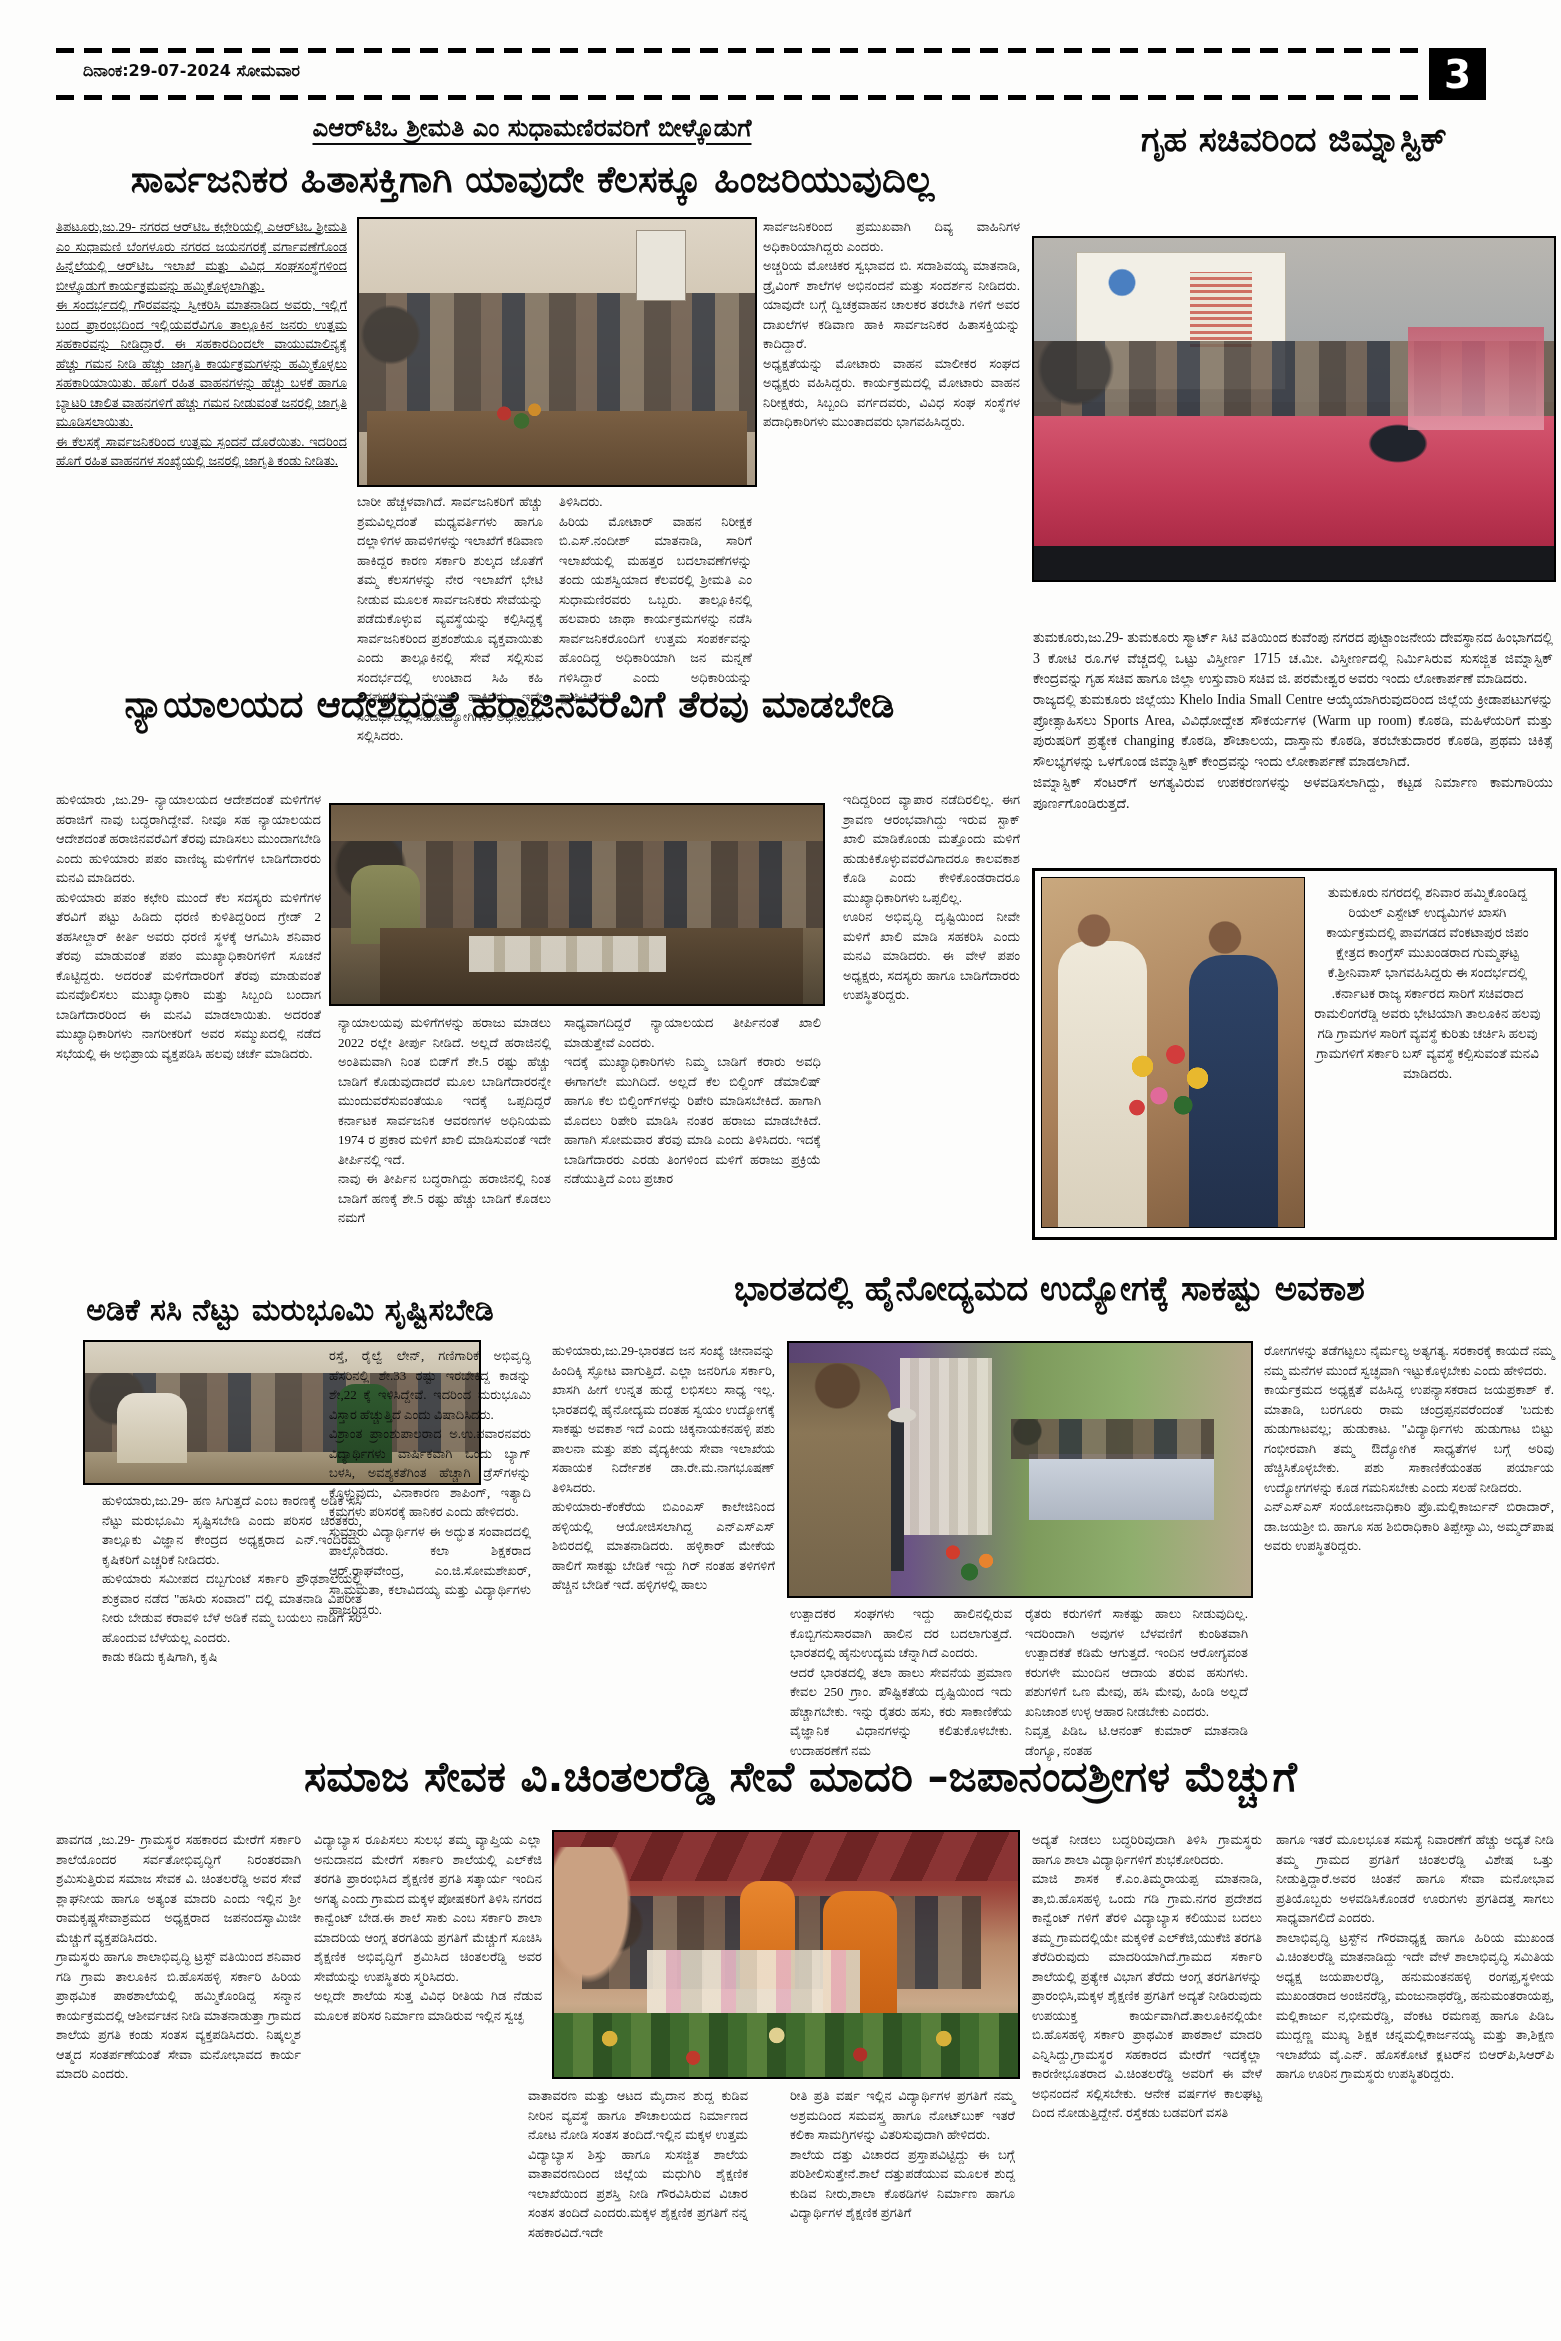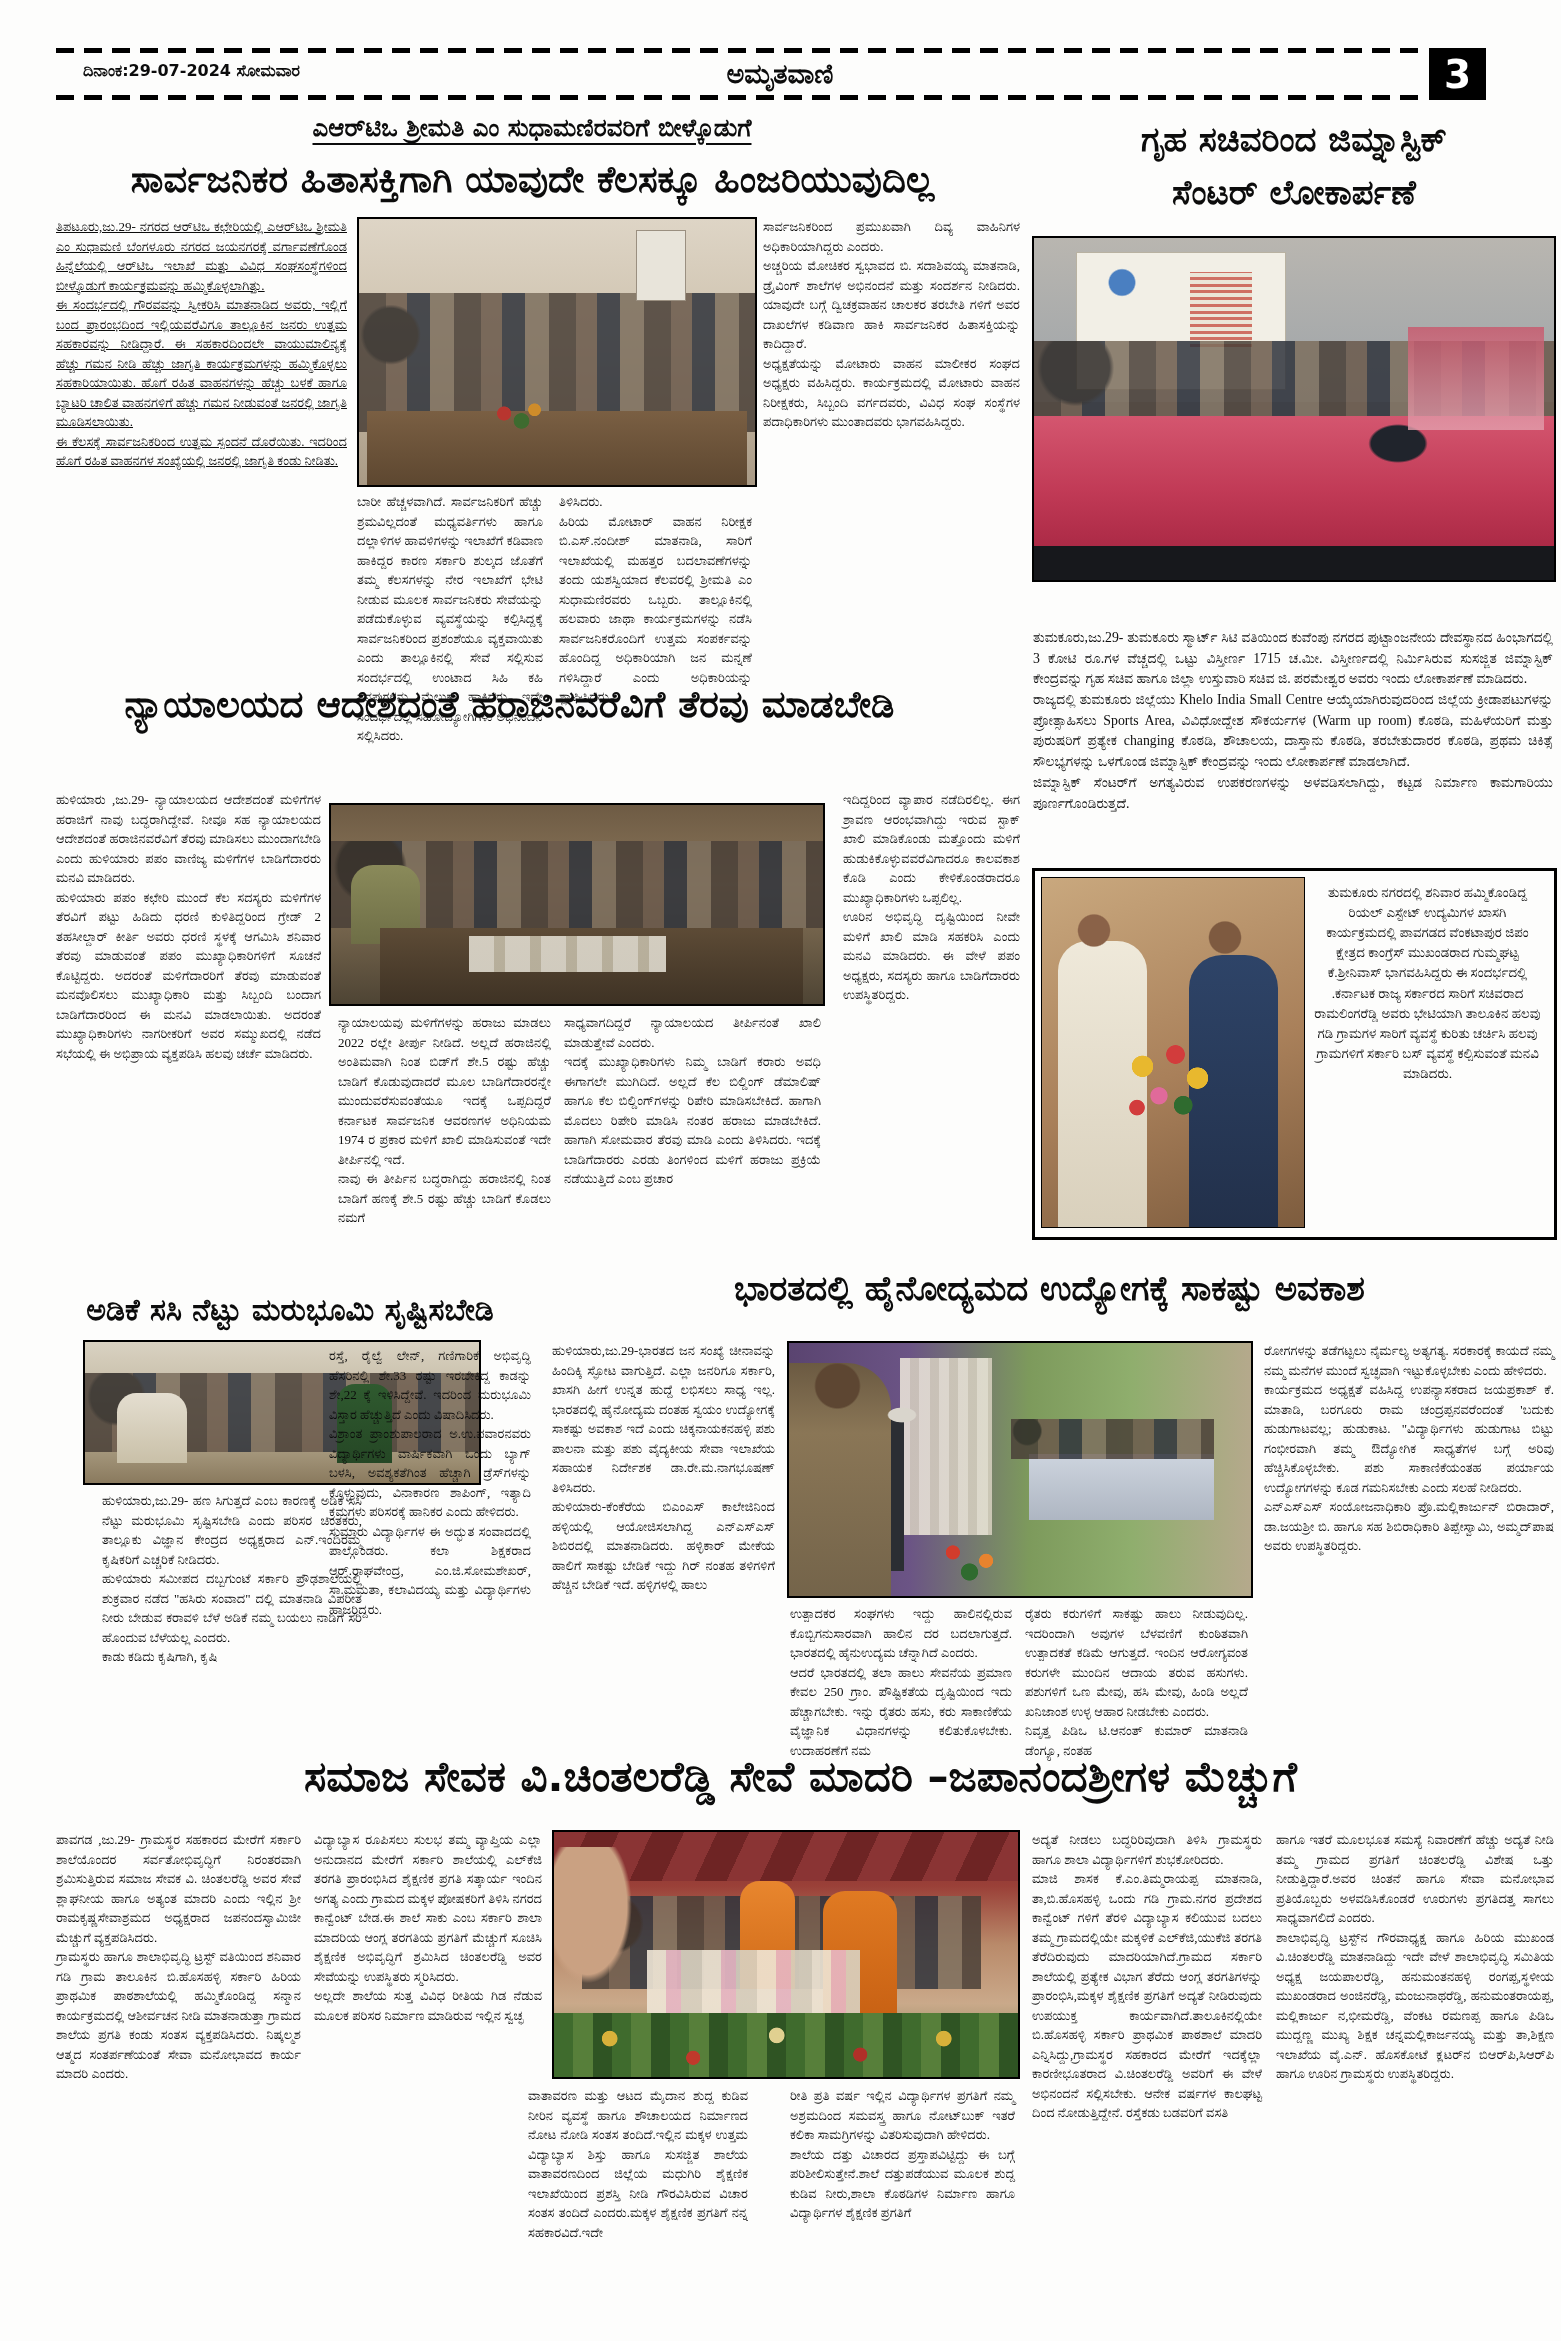--- a/index.html
+++ b/index.html
@@ -36,21 +36,20 @@
      repeating-linear-gradient(90deg,#3f6b2d 0 19.3px,#577f3a 19.3px 39px,#2f5423 39px 58px);}
 </style>
 </head>
 <body>
 
 <div id="paper">
 
   <div class="abs rule" style="left:56px;top:48px;width:1372px;"></div>
   <div class="abs rule" style="left:56px;top:95px;width:1372px;"></div>
   <div class="abs dateline-top" style="left:83px;top:61px;">ದಿನಾಂಕ:29-07-2024 ಸೋಮವಾರ</div>
-  <div class="abs masthead" style="left:520px;top:58px;width:520px;">ಅಮೃತವಾಣಿ</div>
   <div class="abs pagenum" style="left:1429px;top:48px;width:57px;height:52px;">3</div>
 
   <div class="abs kicker" style="left:134px;top:113px;width:796px;">ಎಆರ್‌ಟಿಒ ಶ್ರೀಮತಿ ಎಂ ಸುಧಾಮಣಿರವರಿಗೆ ಬೀಳ್ಕೊಡುಗೆ</div>
   <div class="abs headline h-xl" style="left:45px;top:158px;width:975px;">ಸಾರ್ವಜನಿಕರ ಹಿತಾಸಕ್ತಿಗಾಗಿ ಯಾವುದೇ ಕೆಲಸಕ್ಕೂ ಹಿಂಜರಿಯುವುದಿಲ್ಲ</div>
 
   <div class="abs col" style="left:56px;top:217px;width:291px;height:454px;text-decoration:underline;">ತಿಪಟೂರು,ಜು.29- ನಗರದ ಆರ್‌ಟಿಒ ಕಛೇರಿಯಲ್ಲಿ ಎಆರ್‌ಟಿಒ ಶ್ರೀಮತಿ ಎಂ ಸುಧಾಮಣಿ ಬೆಂಗಳೂರು ನಗರದ ಜಯನಗರಕ್ಕೆ ವರ್ಗಾವಣೆಗೊಂಡ ಹಿನ್ನೆಲೆಯಲ್ಲಿ ಆರ್‌ಟಿಒ ಇಲಾಖೆ ಮತ್ತು ವಿವಿಧ ಸಂಘಸಂಸ್ಥೆಗಳಿಂದ ಬೀಳ್ಕೊಡುಗೆ ಕಾರ್ಯಕ್ರಮವನ್ನು ಹಮ್ಮಿಕೊಳ್ಳಲಾಗಿತ್ತು.
 ಈ ಸಂದರ್ಭದಲ್ಲಿ ಗೌರವವನ್ನು ಸ್ವೀಕರಿಸಿ ಮಾತನಾಡಿದ ಅವರು, ಇಲ್ಲಿಗೆ ಬಂದ ಪ್ರಾರಂಭದಿಂದ ಇಲ್ಲಿಯವರೆವಿಗೂ ತಾಲ್ಲೂಕಿನ ಜನರು ಉತ್ತಮ ಸಹಕಾರವನ್ನು ನೀಡಿದ್ದಾರೆ. ಈ ಸಹಕಾರದಿಂದಲೇ ವಾಯುಮಾಲಿನ್ಯಕ್ಕೆ ಹೆಚ್ಚು ಗಮನ ನೀಡಿ ಹೆಚ್ಚು ಜಾಗೃತಿ ಕಾರ್ಯಕ್ರಮಗಳನ್ನು ಹಮ್ಮಿಕೊಳ್ಳಲು ಸಹಕಾರಿಯಾಯಿತು. ಹೊಗೆ ರಹಿತ ವಾಹನಗಳನ್ನು ಹೆಚ್ಚು ಬಳಕೆ ಹಾಗೂ ಬ್ಯಾಟರಿ ಚಾಲಿತ ವಾಹನಗಳಿಗೆ ಹೆಚ್ಚು ಗಮನ ನೀಡುವಂತೆ ಜನರಲ್ಲಿ ಜಾಗೃತಿ ಮೂಡಿಸಲಾಯಿತು.
 ಈ ಕೆಲಸಕ್ಕೆ ಸಾರ್ವಜನಿಕರಿಂದ ಉತ್ತಮ ಸ್ಪಂದನೆ ದೊರೆಯಿತು. ಇದರಿಂದ ಹೊಗೆ ರಹಿತ ವಾಹನಗಳ ಸಂಖ್ಯೆಯಲ್ಲಿ ಜನರಲ್ಲಿ ಜಾಗೃತಿ ಕಂಡು ನೀಡಿತು.</div>
 
   <div class="abs photo" style="left:357px;top:217px;width:396px;height:266px;">
@@ -62,21 +61,20 @@
   </div>
 
   <div class="abs col" style="left:357px;top:492px;width:186px;height:180px;">ಬಾರೀ ಹೆಚ್ಚಳವಾಗಿದೆ. ಸಾರ್ವಜನಿಕರಿಗೆ ಹೆಚ್ಚು ಶ್ರಮವಿಲ್ಲದಂತೆ ಮಧ್ಯವರ್ತಿಗಳು ಹಾಗೂ ದಲ್ಲಾಳಿಗಳ ಹಾವಳಿಗಳನ್ನು ಇಲಾಖೆಗೆ ಕಡಿವಾಣ ಹಾಕಿದ್ದರ ಕಾರಣ ಸರ್ಕಾರಿ ಶುಲ್ಕದ ಜೊತೆಗೆ ತಮ್ಮ ಕೆಲಸಗಳನ್ನು ನೇರ ಇಲಾಖೆಗೆ ಭೇಟಿ ನೀಡುವ ಮೂಲಕ ಸಾರ್ವಜನಿಕರು ಸೇವೆಯನ್ನು ಪಡೆದುಕೊಳ್ಳುವ ವ್ಯವಸ್ಥೆಯನ್ನು ಕಲ್ಪಿಸಿದ್ದಕ್ಕೆ ಸಾರ್ವಜನಿಕರಿಂದ ಪ್ರಶಂಶೆಯೂ ವ್ಯಕ್ತವಾಯಿತು ಎಂದು ತಾಲ್ಲೂಕಿನಲ್ಲಿ ಸೇವೆ ಸಲ್ಲಿಸುವ ಸಂದರ್ಭದಲ್ಲಿ ಉಂಟಾದ ಸಿಹಿ ಕಹಿ ನೆನಪುಗಳನ್ನು ಮೆಲುಕು ಹಾಕಿದರು. ಇದೇ ಸಂದರ್ಭದಲ್ಲಿ ಸಹೋದ್ಯೋಗಿಗಳು ಅಭಿನಂದನೆ ಸಲ್ಲಿಸಿದರು.</div>
   <div class="abs col" style="left:559px;top:492px;width:193px;height:180px;">ತಿಳಿಸಿದರು.
 ಹಿರಿಯ ಮೋಟಾರ್ ವಾಹನ ನಿರೀಕ್ಷಕ ಬಿ.ಎಸ್.ನಂದೀಶ್ ಮಾತನಾಡಿ, ಸಾರಿಗೆ ಇಲಾಖೆಯಲ್ಲಿ ಮಹತ್ತರ ಬದಲಾವಣೆಗಳನ್ನು ತಂದು ಯಶಸ್ವಿಯಾದ ಕೆಲವರಲ್ಲಿ ಶ್ರೀಮತಿ ಎಂ ಸುಧಾಮಣಿರವರು ಒಬ್ಬರು. ತಾಲ್ಲೂಕಿನಲ್ಲಿ ಹಲವಾರು ಜಾಥಾ ಕಾರ್ಯಕ್ರಮಗಳನ್ನು ನಡೆಸಿ ಸಾರ್ವಜನಿಕರೊಂದಿಗೆ ಉತ್ತಮ ಸಂಪರ್ಕವನ್ನು ಹೊಂದಿದ್ದ ಅಧಿಕಾರಿಯಾಗಿ ಜನ ಮನ್ನಣೆ ಗಳಿಸಿದ್ದಾರೆ ಎಂದು ಅಧಿಕಾರಿಯನ್ನು ಶ್ಲಾಘಿಸಿದರು.</div>
   <div class="abs col" style="left:763px;top:217px;width:257px;height:455px;">ಸಾರ್ವಜನಿಕರಿಂದ ಪ್ರಮುಖವಾಗಿ ದಿವ್ಯ ವಾಹಿನಿಗಳ ಅಧಿಕಾರಿಯಾಗಿದ್ದರು ಎಂದರು.
 ಅಚ್ಚರಿಯ ಮೋಚಿಕರ ಸ್ವಭಾವದ ಬಿ. ಸದಾಶಿವಯ್ಯ ಮಾತನಾಡಿ, ಡ್ರೈವಿಂಗ್ ಶಾಲೆಗಳ ಅಭಿನಂದನೆ ಮತ್ತು ಸಂದರ್ಶನ ನೀಡಿದರು. ಯಾವುದೇ ಬಗ್ಗೆ ದ್ವಿಚಕ್ರವಾಹನ ಚಾಲಕರ ತರಬೇತಿ ಗಳಿಗೆ ಅವರ ದಾಖಲೆಗಳ ಕಡಿವಾಣ ಹಾಕಿ ಸಾರ್ವಜನಿಕರ ಹಿತಾಸಕ್ತಿಯನ್ನು ಕಾದಿದ್ದಾರೆ.
 ಅಧ್ಯಕ್ಷತೆಯನ್ನು ಮೋಟಾರು ವಾಹನ ಮಾಲೀಕರ ಸಂಘದ ಅಧ್ಯಕ್ಷರು ವಹಿಸಿದ್ದರು. ಕಾರ್ಯಕ್ರಮದಲ್ಲಿ ಮೋಟಾರು ವಾಹನ ನಿರೀಕ್ಷಕರು, ಸಿಬ್ಬಂದಿ ವರ್ಗದವರು, ವಿವಿಧ ಸಂಘ ಸಂಸ್ಥೆಗಳ ಪದಾಧಿಕಾರಿಗಳು ಮುಂತಾದವರು ಭಾಗವಹಿಸಿದ್ದರು.</div>
 
   <div class="abs headline h-lg" style="left:1033px;top:119px;width:522px;">ಗೃಹ ಸಚಿವರಿಂದ ಜಿಮ್ನಾಸ್ಟಿಕ್</div>
-  <div class="abs headline h-lg" style="left:1033px;top:172px;width:522px;">ಸೆಂಟರ್ ಲೋಕಾರ್ಪಣೆ</div>
 
   <div class="abs photo" style="left:1032px;top:236px;width:520px;height:342px;">
     <div style="left:0;top:0;width:100%;height:48%;background:linear-gradient(180deg,#b9b6b0,#9da3a8);"></div>
     <div style="left:8%;top:4%;width:40%;height:40%;background:#f2efe6;border:1.5px solid #b9b2a2;"></div>
     <div style="left:12%;top:8%;width:10%;height:10%;background:radial-gradient(circle,#4a7fc1 0 40%,transparent 45%);"></div>
     <div style="left:30%;top:10%;width:12%;height:22%;background:repeating-linear-gradient(0deg,#c0392b 0 3px,#e8e2d2 3px 6.7px);opacity:.7;"></div>
     <div style="left:0;top:30%;width:100%;height:26%;" class="people-row"></div>
     <div style="left:0;top:52%;width:100%;height:40%;background:linear-gradient(180deg,#d4566f 0%,#c13a56 55%,#a92844 100%);"></div>
     <div style="left:62%;top:52%;width:16%;height:16%;background:radial-gradient(ellipse at 50% 50%,#20242c 0 45%,transparent 50%);"></div>
     <div style="left:0;top:90%;width:100%;height:10%;background:#17181c;"></div>

